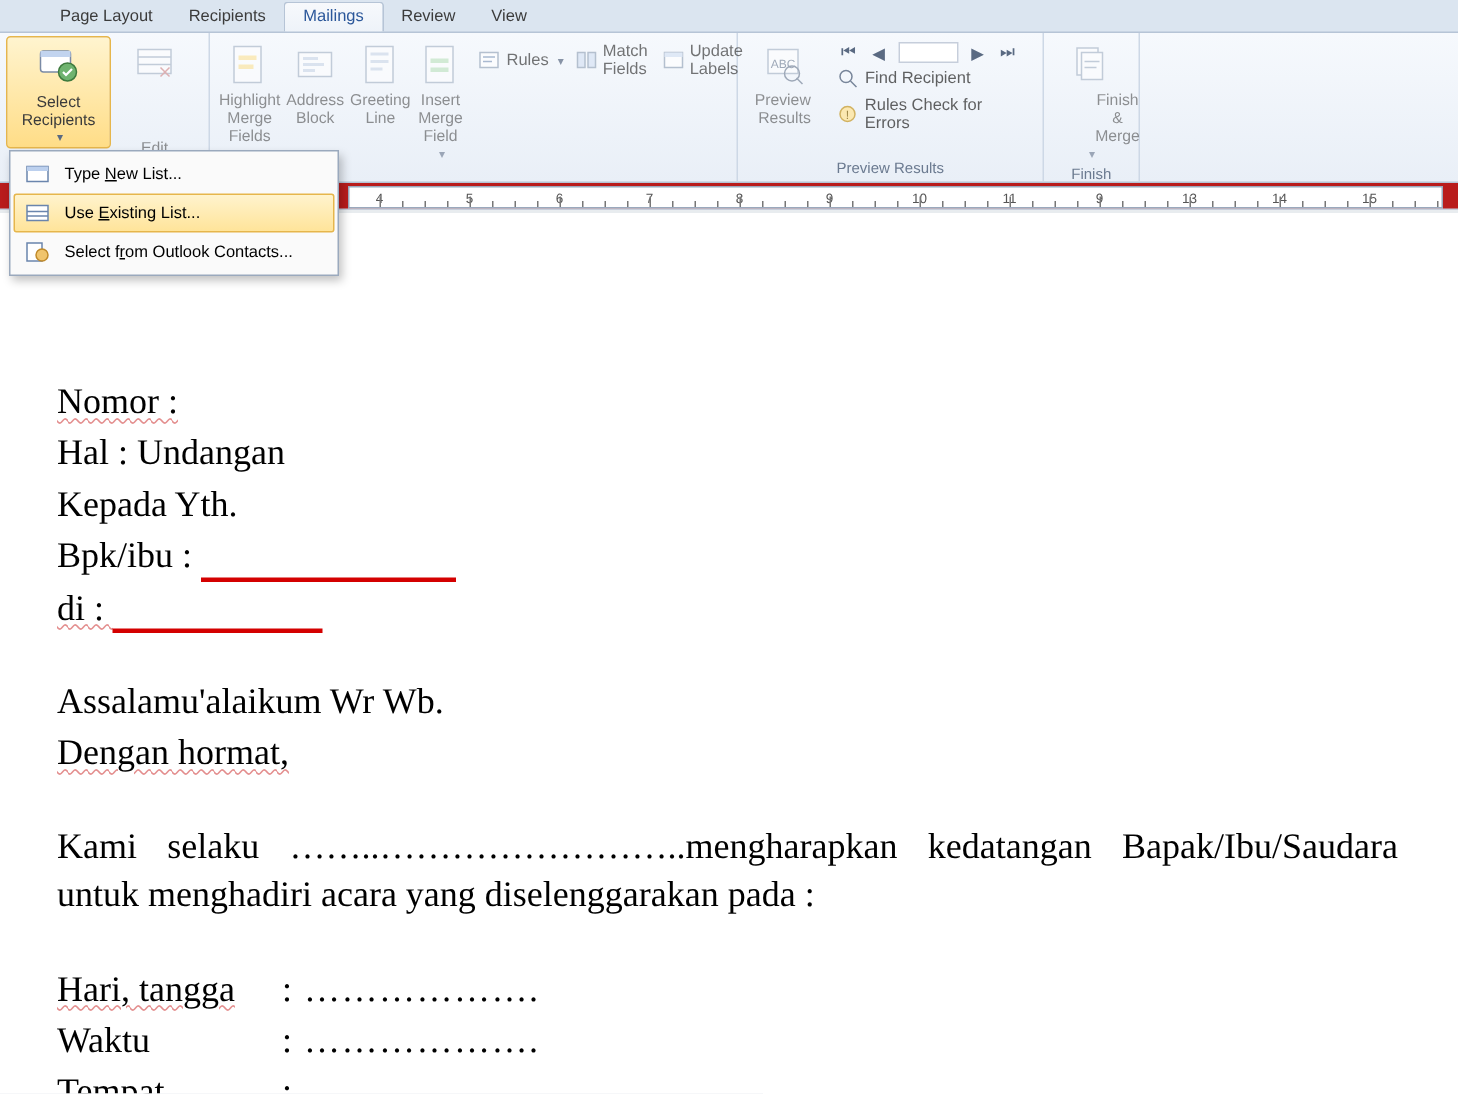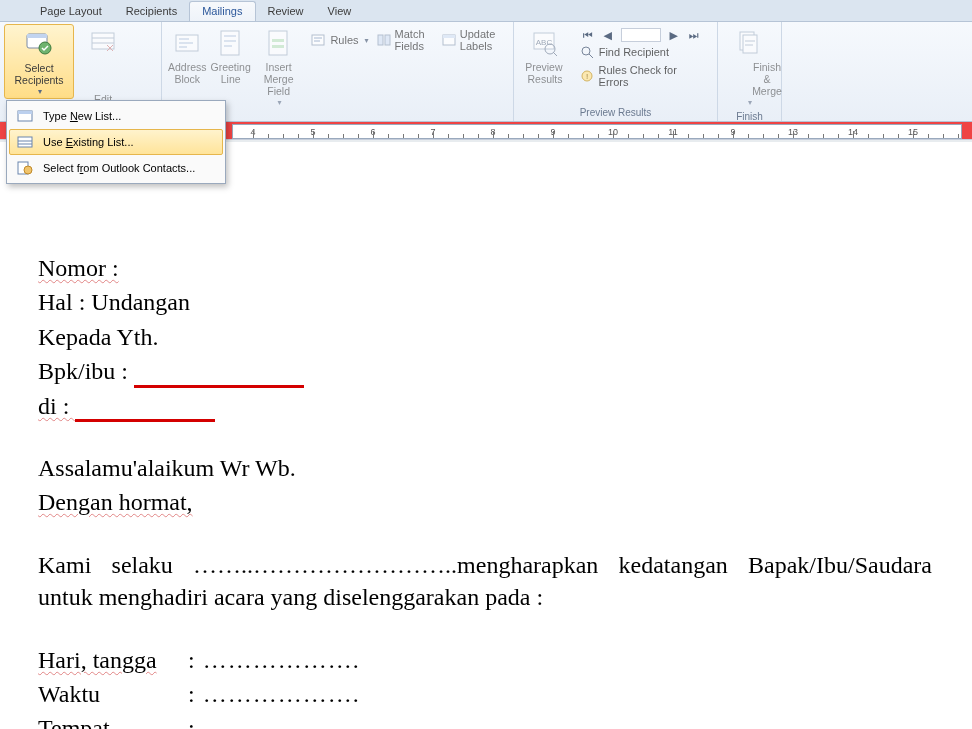--- a/index.html
+++ b/index.html
@@ -110,21 +110,21 @@
   .dropdown-menu .item.highlight {
     background: linear-gradient(#fff3cd,#ffe49a);
     border:1px solid #e6b64c;
     border-radius:2px;
     padding:3px 5px;
   }
   .ruler-area {
     position:absolute;
     top:122px; left:0; right:0;
     height:18px;
-    background:#ef4444;
+    background:#b91c1c;
     border-bottom:1px solid #c6cedb;
   }
   .ruler {
     position:absolute;
     left:232px; right:10px; top:2px; height:15px;
     background:#fff;
     border:1px solid #9aa9bd;
     overflow:hidden;
   }
   .ruler-inner { position:relative; height:100%; }
@@ -162,21 +162,21 @@
 <div class="tabs">
   <div class="tab">Page Layout</div>
   <div class="tab">Recipients</div>
   <div class="tab active">Mailings</div>
   <div class="tab">Review</div>
   <div class="tab">View</div>
 </div>
 
 <div class="ribbon">
 
-  <div class="group" style="width:162px;">
+  <div class="group" style="width:140px;">
     <div class="group-body">
       <div class="big-btn selected" style="width:70px;">
         <div class="icon-box">
           <svg width="32" height="32" viewBox="0 0 32 32">
               <rect x="4" y="6" width="20" height="14" rx="2" fill="#fff" stroke="#7a8aa5"></rect>
               <rect x="4" y="6" width="20" height="4" fill="#c2d4ef"></rect>
               <circle cx="22" cy="20" r="6" fill="#6fb36f" stroke="#3d7a3d"></circle>
               <path d="M19 20l2 2 4-4" stroke="#fff" stroke-width="1.5" fill="none"></path>
             </svg>
         </div>
@@ -195,20 +195,31 @@
         </div>
         <span style="white-space:pre-line;margin-top:32px;">Edit
 Recipient List</span>
       </div>
     </div>
     <div class="group-label">&nbsp;</div>
   </div>
 
   <div class="group" style="width:352px;">
     <div class="group-body">
+      <div class="big-btn" style="opacity:.55;">
+        <div class="icon-box">
+          <svg width="32" height="32" viewBox="0 0 32 32">
+              <rect x="6" y="4" width="18" height="24" fill="#fff" stroke="#9aa9bd"></rect>
+              <rect x="9" y="10" width="12" height="3" fill="#ffe18a"></rect>
+              <rect x="9" y="16" width="10" height="3" fill="#ffe18a"></rect>
+            </svg>
+        </div>
+        <span style="white-space:pre-line;">Highlight
+Merge Fields</span>
+      </div>
       <div class="big-btn" style="opacity:.55;width:50px;">
         <div class="icon-box">
           <svg width="32" height="32" viewBox="0 0 32 32">
               <rect x="5" y="8" width="22" height="16" fill="#fff" stroke="#9aa9bd"></rect>
               <rect x="8" y="11" width="10" height="2" fill="#c7d3e5"></rect>
               <rect x="8" y="15" width="14" height="2" fill="#c7d3e5"></rect>
               <rect x="8" y="19" width="8" height="2" fill="#c7d3e5"></rect>
             </svg>
         </div>
         <span style="white-space:pre-line;">Address

